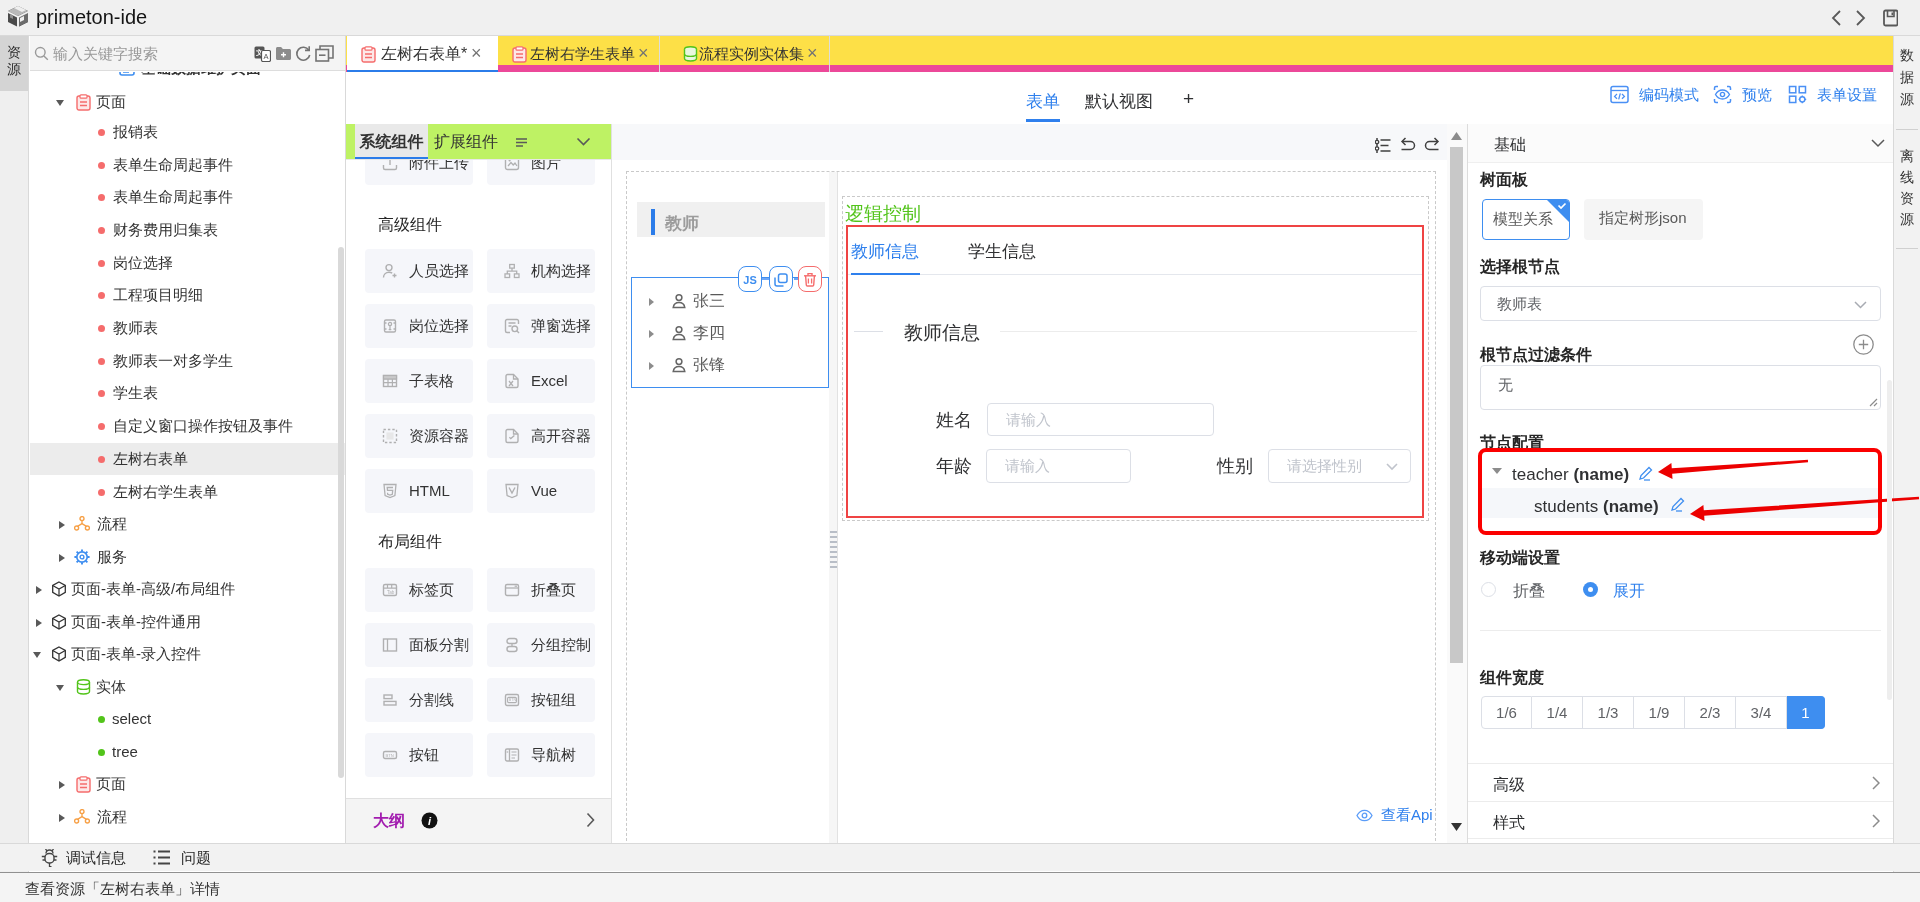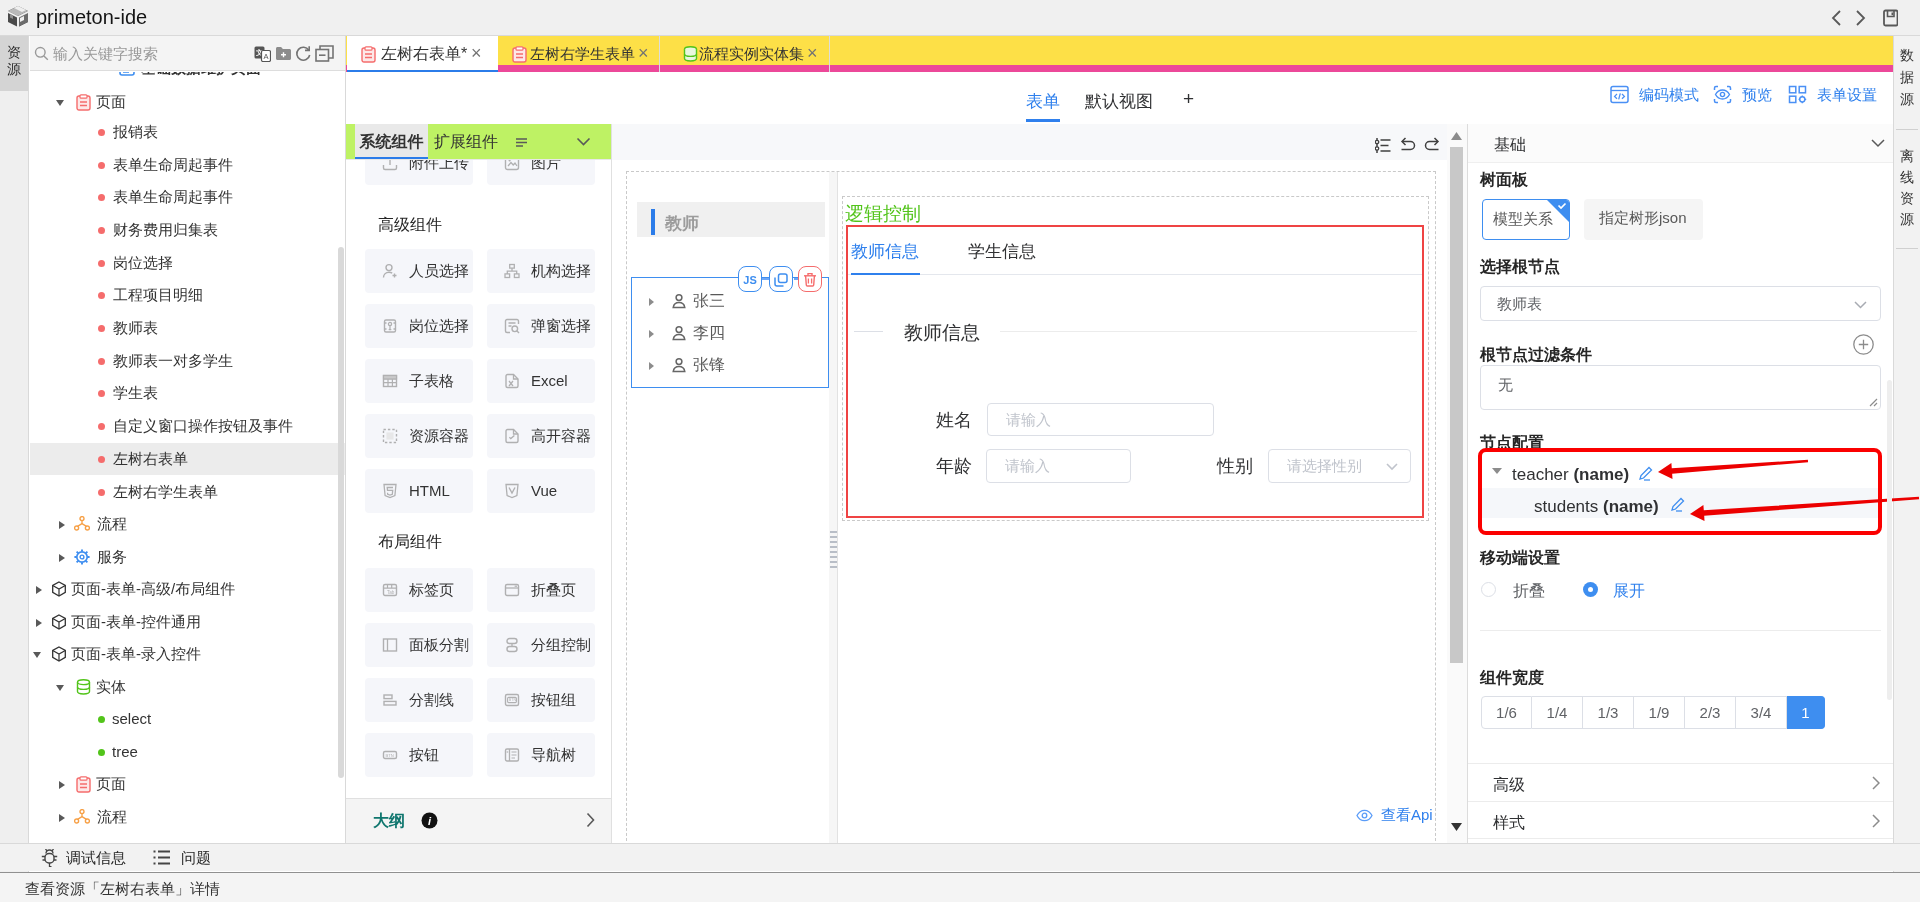--- a/index.html
+++ b/index.html
@@ -523,21 +523,21 @@
     <div class="pal-btn" style="left:141px;top:609px">
       <svg class="ic" viewBox="0 0 16 16">
           <rect x="1.5" y="2" width="13" height="12" rx="1.5" fill="none" stroke="#999" stroke-width="1.4"></rect>
           <path d="M5.5 2v12" stroke="#999" stroke-width="1.3"></path>
           <path d="M7.5 5h5M7.5 8h5M7.5 11h3.5" stroke="#999" stroke-width="1.2"></path>
           <path d="M2.6 5h1.6" stroke="#999" stroke-width="1.2"></path>
         </svg>
       <span class="tx">导航树</span>
     </div>
     <div id="outline-bar">
-      <span style="position:absolute;left:27px;top:12px;font-size:16px;font-weight:bold;color:#0f766e">大纲</span>
+      <span style="position:absolute;left:27px;top:12px;font-size:16px;font-weight:bold;color:#a21caf">大纲</span>
       <svg style="position:absolute;left:75px;top:13px" width="17" height="17" viewBox="0 0 17 17">
           <circle cx="8.5" cy="8.5" r="8" fill="#111"></circle>
           <text x="8.5" y="12.6" font-size="11" font-style="italic" font-weight="bold" fill="#fff" text-anchor="middle">i</text>
         </svg>
       <svg style="position:absolute;left:240px;top:13px" width="9" height="16" viewBox="0 0 9 16">
           <path d="M1.5 1.5L7.5 8l-6 6.5" fill="none" stroke="#595959" stroke-width="1.6"></path>
         </svg>
     </div>
     <div id="pal-head">
       <span class="ptab active" style="left:9px;width:73px">系统组件</span>

